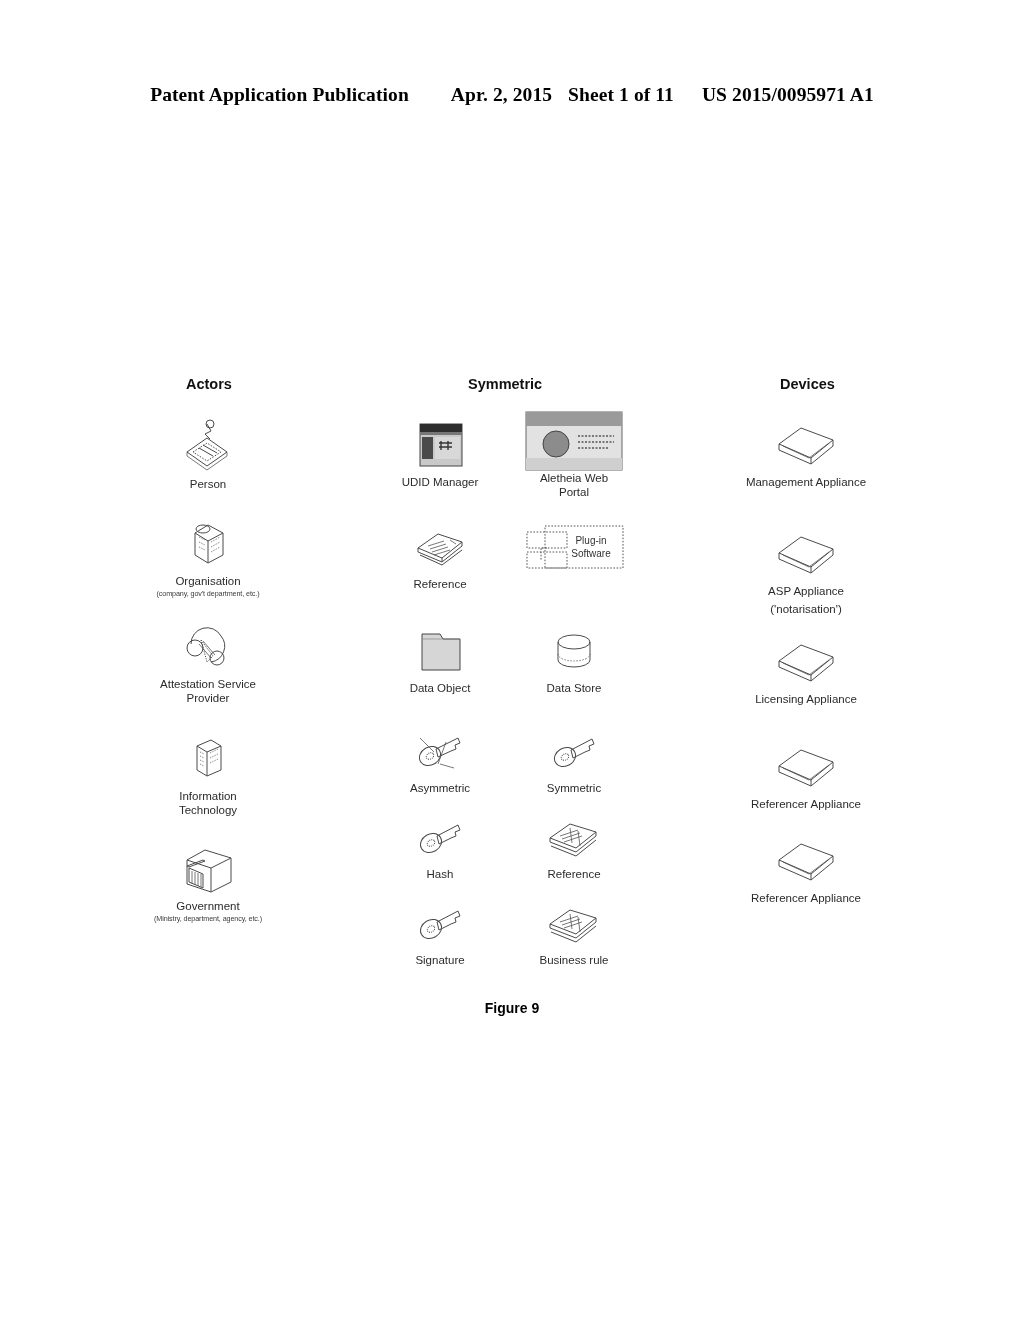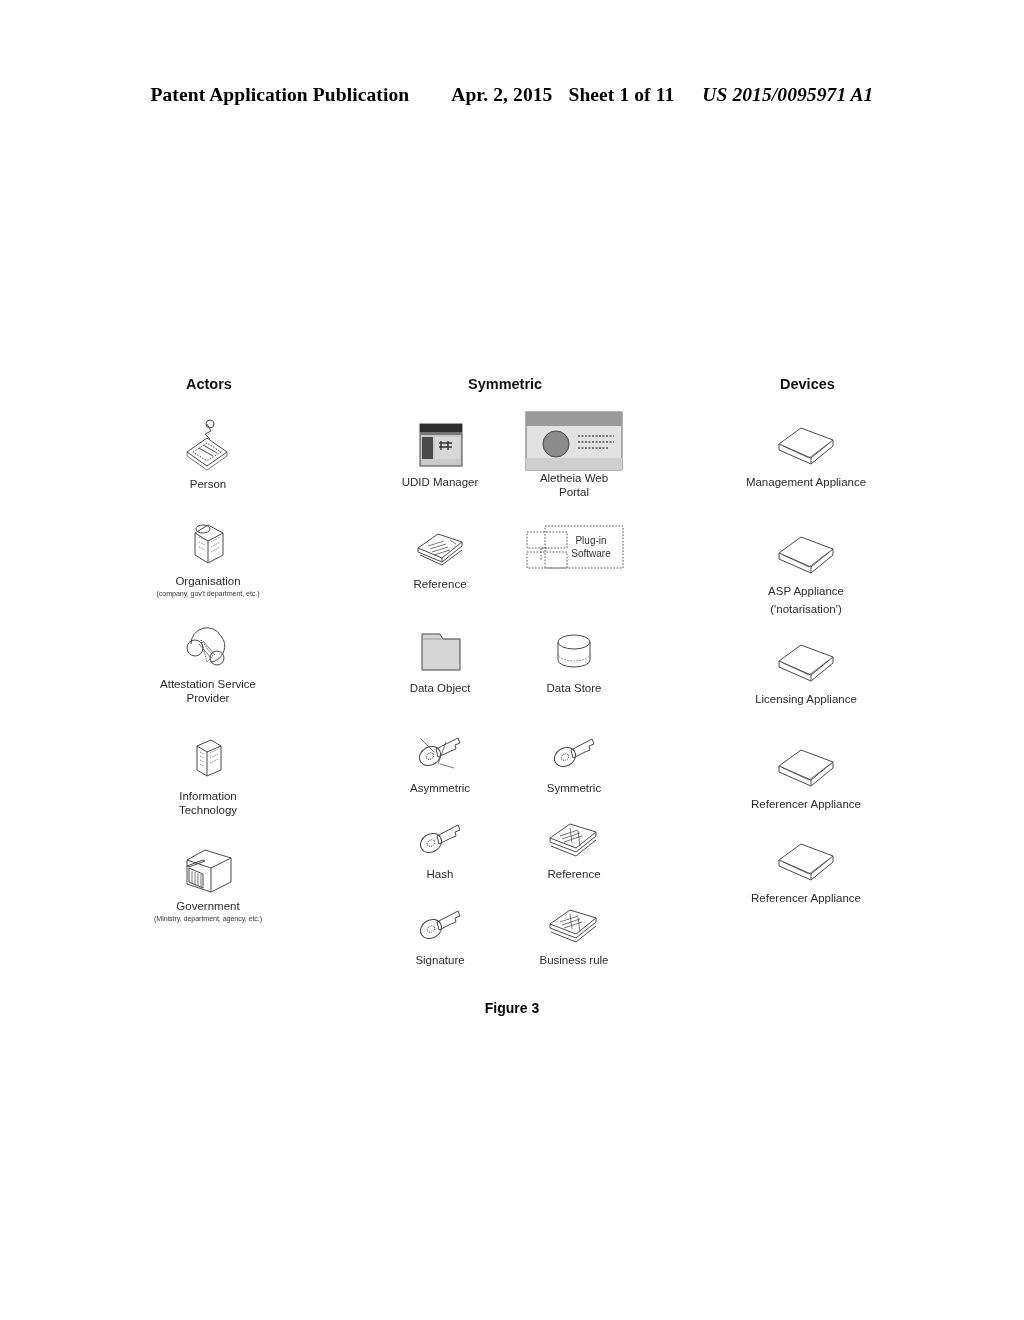--- a/index.html
+++ b/index.html
@@ -28,21 +28,21 @@
     font-family: "Liberation Serif", serif;
     font-weight: bold;
     font-size: 19.5px;
     letter-spacing: 0.1px;
     color: #000;
     white-space: nowrap;
   }
   .patent-header .hdr-title { }
   .patent-header .hdr-date  { margin-left: 42px; }
   .patent-header .hdr-sheet { margin-left: 16px; }
-  .patent-header .hdr-num   { margin-left: 28px; font-style: italic; }
+  .patent-header .hdr-num   { margin-left: 28px; }
 
   
   .figure-area {
     position: absolute;
     top: 360px;
     left: 0;
     width: 1024px;
     height: 670px;
   }
 
@@ -386,14 +386,14 @@
     <div class="icon-wrap">
       <svg width="70" height="50" viewBox="0 0 70 50">
         <path class="ln" d="M8 22 L30 6 L62 18 L40 36 Z"></path>
         <path class="ln" d="M8 22 L8 28 L40 42 L40 36 M62 18 L62 24 L40 42"></path>
         <path class="ln2" d="M12 24 L38 36 L58 21"></path>
       </svg>
     </div>
     <div class="lbl tiny">Referencer Appliance</div>
   </div>
 
-  <div class="fig-caption">Figure 3</div>
+  <div class="fig-caption">Figure 9</div>
 </div>
 
 </body></html>

